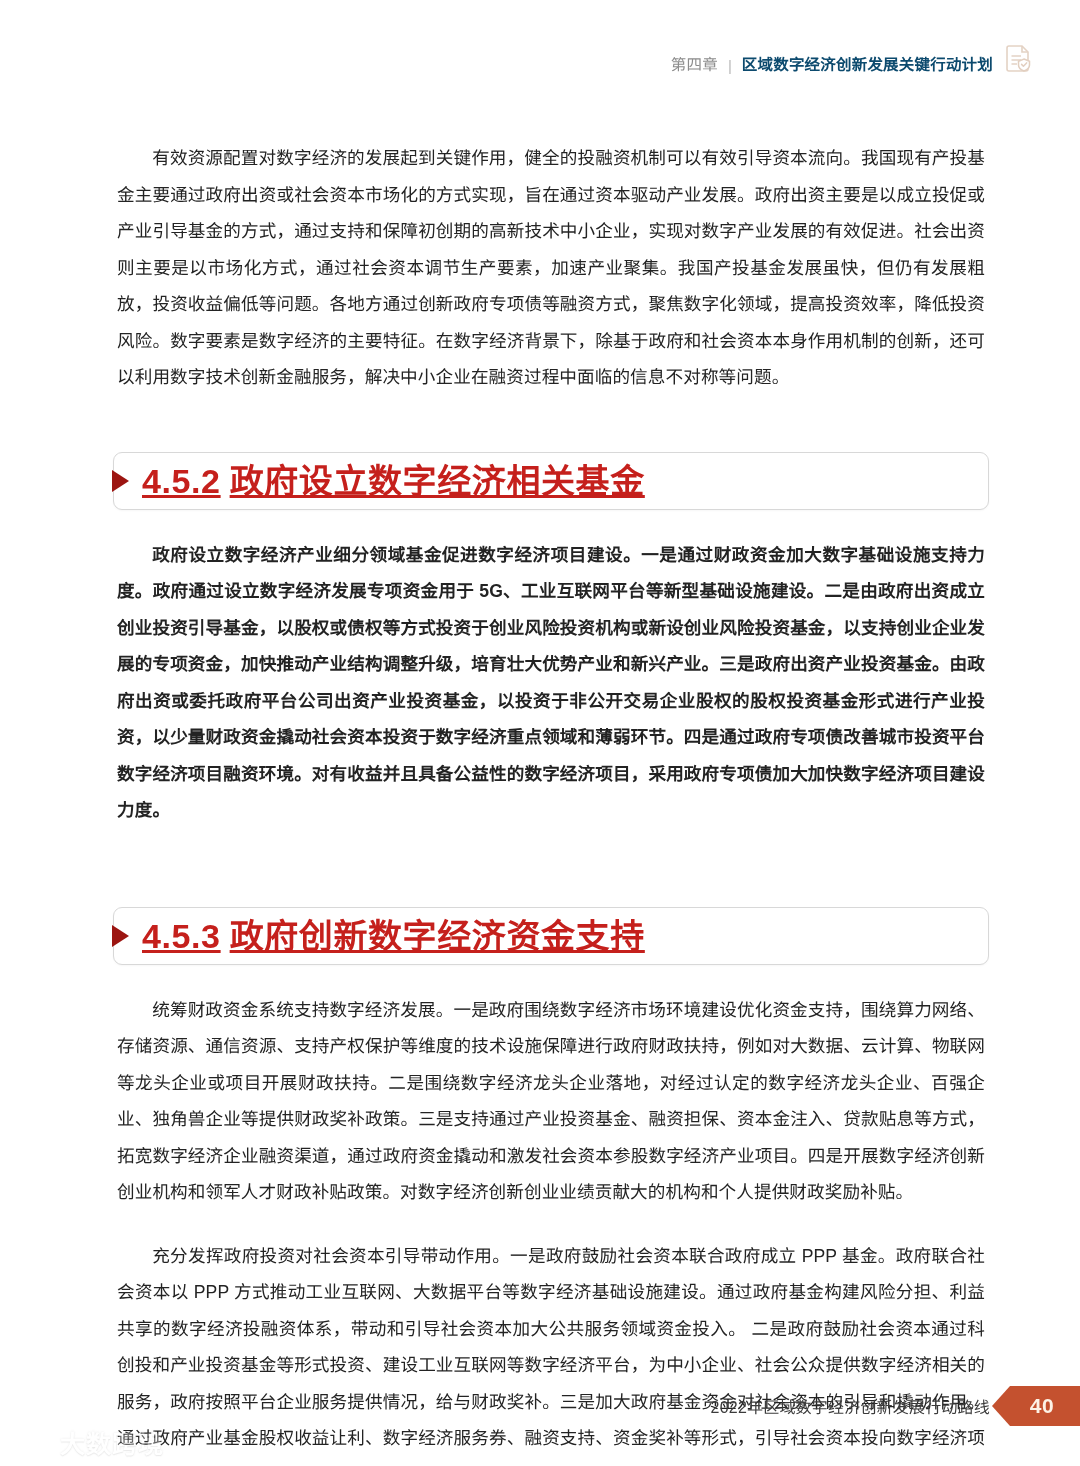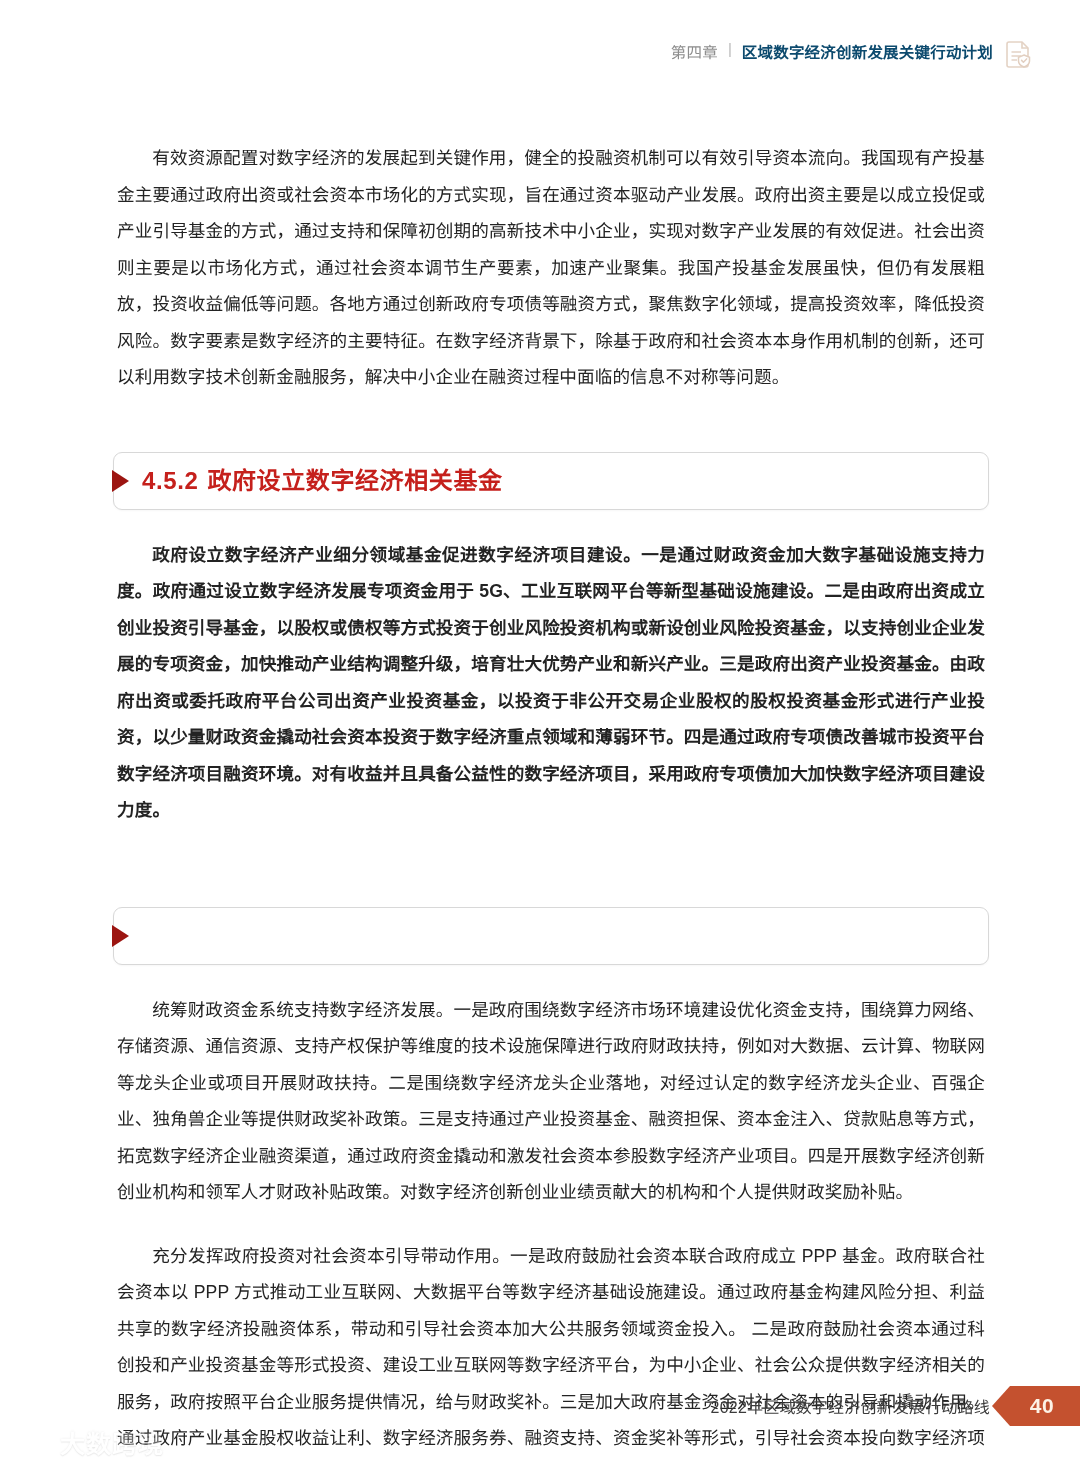--- a/index.html
+++ b/index.html
@@ -24,21 +24,21 @@
     height: 1466px;
     box-sizing: border-box;
   }
 
   
   .running-header {
     position: absolute;
     top: 40px;
     right: 48px;
     display: flex;
-    align-items: flex-start;
+    align-items: flex-end;
     gap: 9px;
     height: 34px;
     margin-left: 44px;
   }
   .rh-chapter {
     font-size: 15.5px;
     color: #8c8c8c;
     letter-spacing: 0.2px;
     white-space: nowrap;
   }
@@ -98,26 +98,27 @@
     top: 50%;
     transform: translateY(-50%);
     width: 0;
     height: 0;
     border-top: 11px solid transparent;
     border-bottom: 11px solid transparent;
     border-left: 17px solid #9c1511;
   }
   .sec-text {
     padding-left: 28px;
-    font-size: 24px;
+    font-size: 34px;
     font-weight: bold;
     color: #c5201c;
     letter-spacing: 0.6px;
     line-height: 1;
     white-space: nowrap;
+    text-decoration: underline;
   }
   .sec-num {
     margin-right: 9px;
     font-weight: bold;
   }
 
   
   .footer {
     position: absolute;
     left: 0;
@@ -205,20 +206,23 @@
       <span class="sec-marker"></span>
       <span class="sec-text">
         <span class="sec-num">4.5.2</span><span>政府设立数字经济相关基金</span>
       </span>
     </div>
 
     <p class="body-par" style="margin-top:27px;font-weight:bold;">政府设立数字经济产业细分领域基金促进数字经济项目建设。一是通过财政资金加大数字基础设施支持力度。政府通过设立数字经济发展专项资金用于 5G、工业互联网平台等新型基础设施建设。二是由政府出资成立创业投资引导基金，以股权或债权等方式投资于创业风险投资机构或新设创业风险投资基金，以支持创业企业发展的专项资金，加快推动产业结构调整升级，培育壮大优势产业和新兴产业。三是政府出资产业投资基金。由政府出资或委托政府平台公司出资产业投资基金，以投资于非公开交易企业股权的股权投资基金形式进行产业投资，以少量财政资金撬动社会资本投资于数字经济重点领域和薄弱环节。四是通过政府专项债改善城市投资平台数字经济项目融资环境。对有收益并且具备公益性的数字经济项目，采用政府专项债加大加快数字经济项目建设力度。</p>
 
     <div class="sec-heading" style="margin-top:78px;">
       <span class="sec-marker"></span>
+      <span class="sec-text">
+        <span class="sec-num">4.5.3</span><span>政府创新数字经济资金支持</span>
+      </span>
     </div>
 
     <p class="body-par" style="margin-top:27px;">统筹财政资金系统支持数字经济发展。一是政府围绕数字经济市场环境建设优化资金支持，围绕算力网络、存储资源、通信资源、支持产权保护等维度的技术设施保障进行政府财政扶持，例如对大数据、云计算、物联网等龙头企业或项目开展财政扶持。二是围绕数字经济龙头企业落地，对经过认定的数字经济龙头企业、百强企业、独角兽企业等提供财政奖补政策。三是支持通过产业投资基金、融资担保、资本金注入、贷款贴息等方式，拓宽数字经济企业融资渠道，通过政府资金撬动和激发社会资本参股数字经济产业项目。四是开展数字经济创新创业机构和领军人才财政补贴政策。对数字经济创新创业业绩贡献大的机构和个人提供财政奖励补贴。</p>
 
 
     <p class="body-par" style="margin-top:27px;">充分发挥政府投资对社会资本引导带动作用。一是政府鼓励社会资本联合政府成立 PPP 基金。政府联合社会资本以 PPP 方式推动工业互联网、大数据平台等数字经济基础设施建设。通过政府基金构建风险分担、利益共享的数字经济投融资体系，带动和引导社会资本加大公共服务领域资金投入。 二是政府鼓励社会资本通过科创投和产业投资基金等形式投资、建设工业互联网等数字经济平台，为中小企业、社会公众提供数字经济相关的服务，政府按照平台企业服务提供情况，给与财政奖补。三是加大政府基金资金对社会资本的引导和撬动作用。通过政府产业基金股权收益让利、数字经济服务券、融资支持、资金奖补等形式，引导社会资本投向数字经济项目，促进数字经济相关产业的转型发展。</p>
 
   </div>
 
   <div class="footer">

